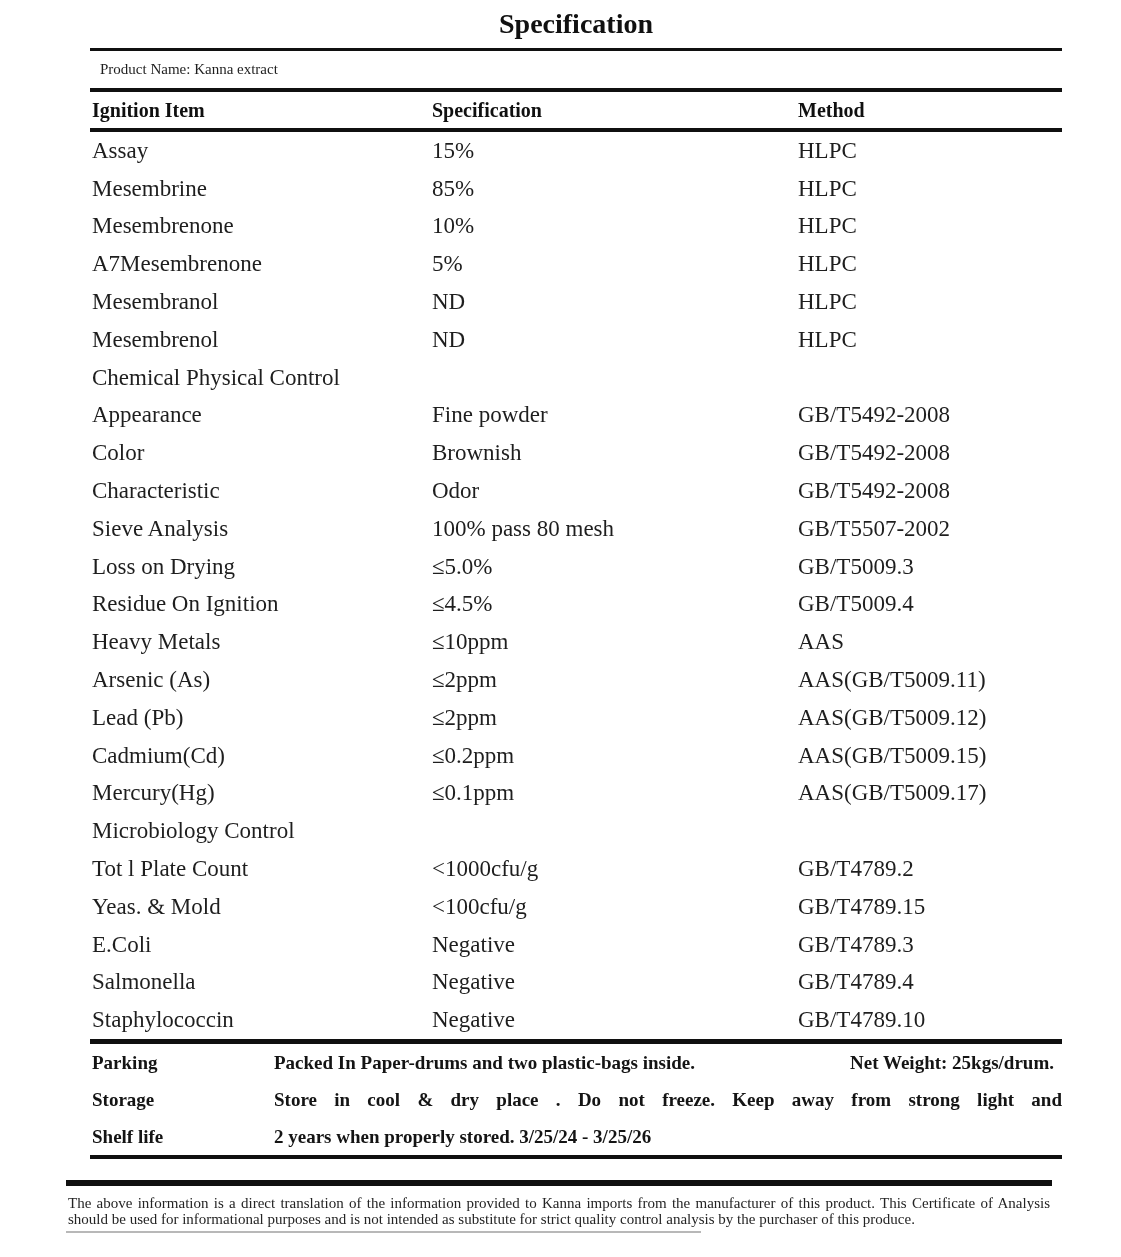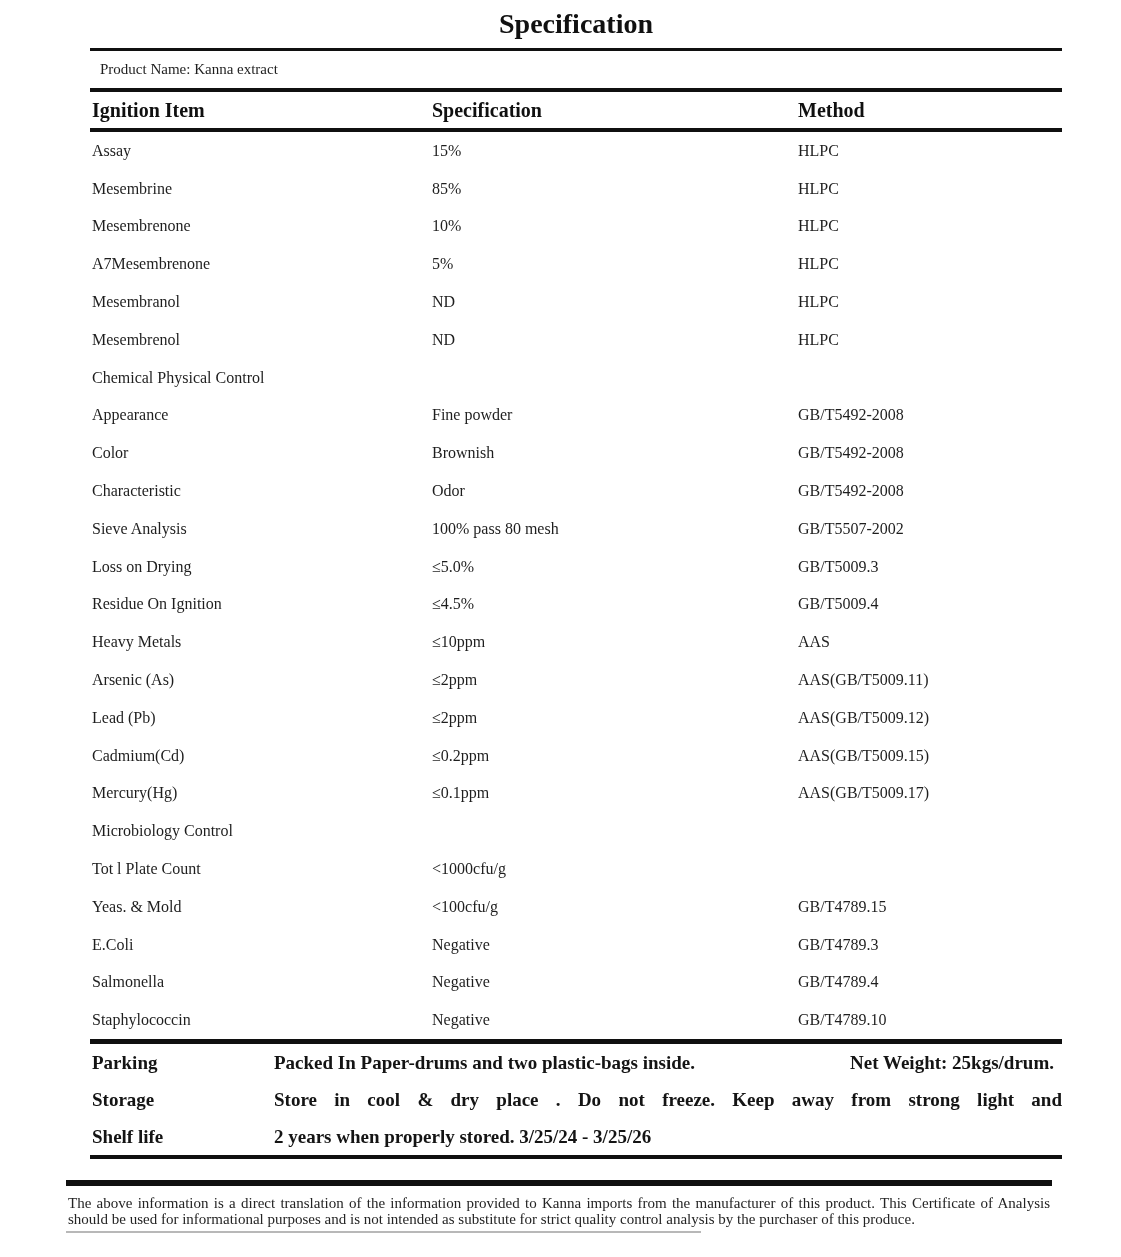--- a/index.html
+++ b/index.html
@@ -40,21 +40,21 @@
     font-size: 15px;
   }
 
   .thead, .trow {
     display: grid;
     grid-template-columns: 340px 366px 1fr;
     align-items: center;
     padding-left: 2px;
   }
   .thead { height: 36px; font-weight: bold; font-size: 20px; color: #101010; }
-  .trow { height: 37.8px; font-size: 16px; }
+  .trow { height: 37.8px; font-size: 23px; }
   .trow .cell { white-space: nowrap; }
 
   .ftable { font-weight: bold; font-size: 19px; color: #141414; }
   .frow {
     display: grid;
     grid-template-columns: 182px 1fr;
     align-items: center;
     height: 37px;
     padding-left: 2px;
   }
@@ -182,20 +182,21 @@
           <div class="cell">AAS(GB/T5009.17)</div>
         </div>
         <div class="trow">
           <div class="cell">Microbiology Control</div>
           <div class="cell"></div>
           <div class="cell"></div>
         </div>
         <div class="trow">
           <div class="cell">Tot l Plate Count</div>
           <div class="cell">&lt;1000cfu/g</div>
+          <div class="cell">GB/T4789.2</div>
         </div>
         <div class="trow">
           <div class="cell">Yeas. &amp; Mold</div>
           <div class="cell">&lt;100cfu/g</div>
           <div class="cell">GB/T4789.15</div>
         </div>
         <div class="trow">
           <div class="cell">E.Coli</div>
           <div class="cell">Negative</div>
           <div class="cell">GB/T4789.3</div>

